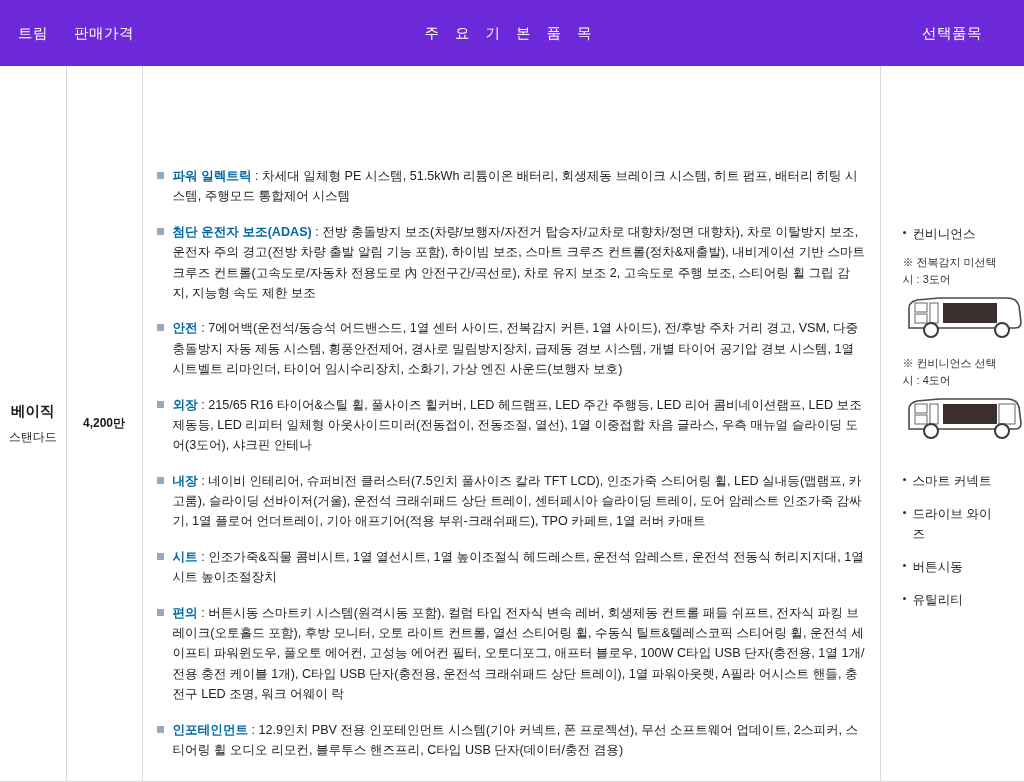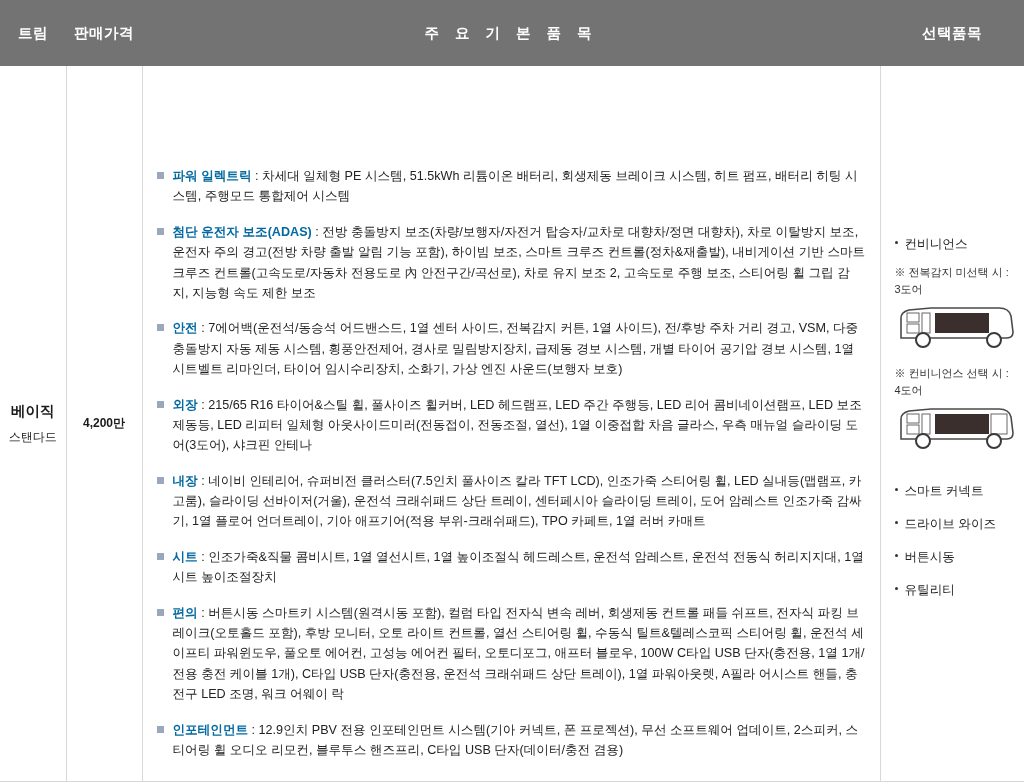--- a/index.html
+++ b/index.html
@@ -14,24 +14,24 @@
     color: #1a1a1a;
     overflow: hidden;
   }
   .spec-table {
     width: 1024px;
     height: 782px;
     border-collapse: collapse;
     table-layout: fixed;
   }
   .spec-table th {
-    background: #737373;
+    background: #6d28d9;
     color: #ffffff;
     font-size: 14.5px;
-    font-weight: bold;
+    font-weight: normal;
     height: 64px;
     vertical-align: middle;
     letter-spacing: 0.5px;
   }
   .spec-table th.wide-head {
     letter-spacing: 6px;
   }
   col.c-trim { width: 66px; }
   col.c-price { width: 76px; }
   col.c-main { width: 738px; }
@@ -62,21 +62,21 @@
   td.price-cell {
     text-align: center;
     vertical-align: middle;
     font-size: 12px;
     font-weight: bold;
   }
   td.main-cell {
     padding: 100px 14px 10px 14px;
   }
   td.option-cell {
-    padding: 0 12px;
+    padding: 0 20px;
     vertical-align: middle;
     border-right: none;
   }
 
   ul.feature-list {
     list-style: none;
     margin: 0;
     padding: 0;
   }
   ul.feature-list > li {

